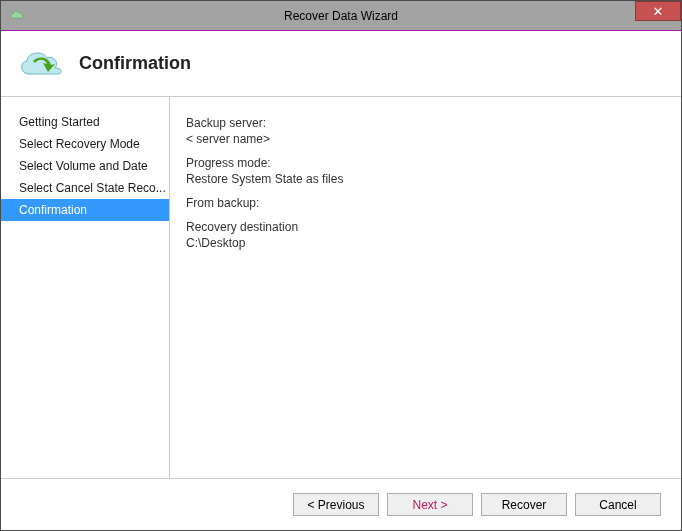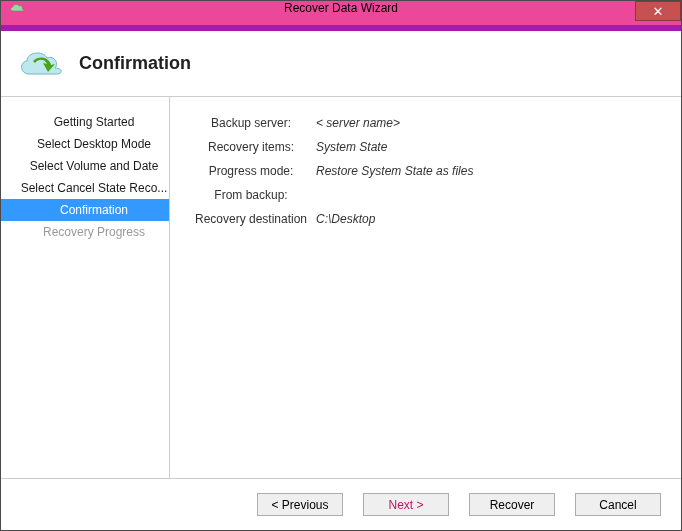--- a/index.html
+++ b/index.html
@@ -14,25 +14,25 @@
   .frame {
     width: 682px;
     height: 531px;
     border: 1px solid #4a4a4a;
     display: flex;
     flex-direction: column;
     background: #fff;
   }
   .titlebar {
     height: 30px;
-    background: #ec4899;
-    display: flex;
-    align-items: flex-start;
+    background: #a3a3a3;
+    display: flex;
+    align-items: center;
     position: relative;
-    border-bottom: 6px solid #a21caf;
+    border-bottom: 1px solid #a21caf;
   }
   .titlebar-icon {
     margin-left: 8px;
     width: 16px;
     height: 16px;
     display: flex;
     align-items: center;
     justify-content: center;
   }
   .titlebar-title {
@@ -71,21 +71,20 @@
   }
   .header-title {
     font-size: 18px;
     font-weight: 600;
     color: #222;
   }
   .body {
     flex: 1;
     display: flex;
     min-height: 0;
-    text-align: center;
   }
   .sidebar {
     width: 168px;
     padding: 14px 0 0 0;
   }
   .sidebar-item {
     padding: 3px 0 3px 18px;
     font-size: 12px;
     color: #1a1a1a;
     cursor: pointer;
@@ -104,37 +103,37 @@
   .content {
     flex: 1;
     border-left: 1px solid #ccc;
     padding: 18px 10px 10px 16px;
   }
   .kv-row {
     display: flex;
     margin-bottom: 8px;
     font-size: 12px;
     line-height: 16px;
+    flex-direction: column;
   }
   .kv-label {
     width: 130px;
     color: #333;
   }
   .kv-value {
     color: #333;
-    font-style: italic;
   }
   .footer {
     height: 52px;
     border-top: 1px solid #ccc;
     display: flex;
     align-items: center;
     justify-content: flex-end;
     padding-right: 20px;
-    gap: 20px;
+    gap: 8px;
   }
   .btn {
     min-width: 86px;
     height: 23px;
     background: #efefef;
     border: 1px solid #acacac;
     font-size: 12px;
     color: #000;
     display: flex;
     align-items: center;
@@ -169,35 +168,30 @@
         <path d="M14 28 C5 28 4 16 12 15 C12 6 28 4 32 12 C40 9 44 18 40 22 C48 22 48 28 42 28 Z" fill="#bfe8ee" stroke="#6fb9c4" stroke-width="1"></path>
         <path d="M18 15 C24 9 34 11 36 19 L40 18 L33 26 L28 17 L32 18 C30 13 24 12 20 17 Z" fill="#4aa11a"></path>
       </svg>
     </span>
     <div class="header-title">Confirmation</div>
   </div>
 
   <div class="body">
     <div class="sidebar">
       <div class="sidebar-item">Getting Started</div>
-      <div class="sidebar-item">Select Desktop Mode</div>
+      <div class="sidebar-item">Select Recovery Mode</div>
       <div class="sidebar-item">Select Volume and Date</div>
       <div class="sidebar-item">Select Cancel State Reco...</div>
       <div class="sidebar-item selected">Confirmation</div>
-      <div class="sidebar-item disabled">Recovery Progress</div>
     </div>
 
     <div class="content">
       <div class="kv-row">
         <div class="kv-label">Backup server:</div>
         <div class="kv-value">&lt; server name&gt;</div>
-      </div>
-      <div class="kv-row">
-        <div class="kv-label">Recovery items:</div>
-        <div class="kv-value">System State</div>
       </div>
       <div class="kv-row">
         <div class="kv-label">Progress mode:</div>
         <div class="kv-value">Restore System State as files</div>
       </div>
       <div class="kv-row">
         <div class="kv-label">From backup:</div>
       </div>
       <div class="kv-row">
         <div class="kv-label">Recovery destination</div>

